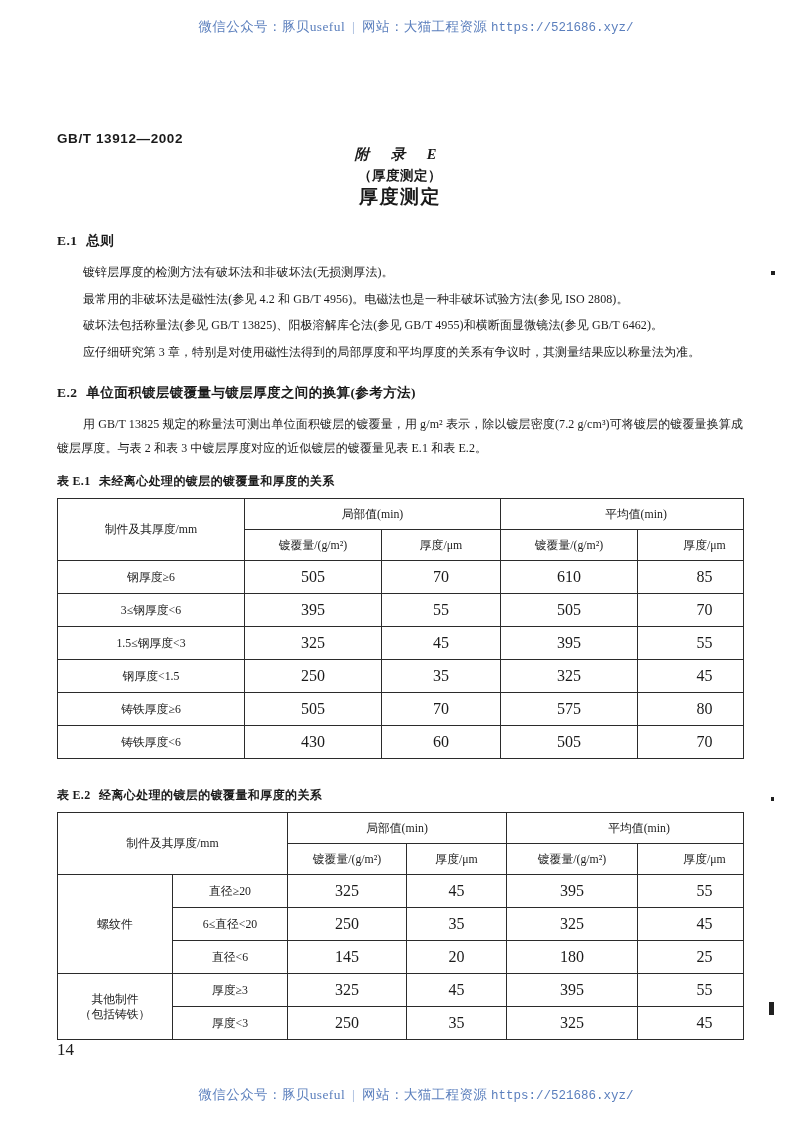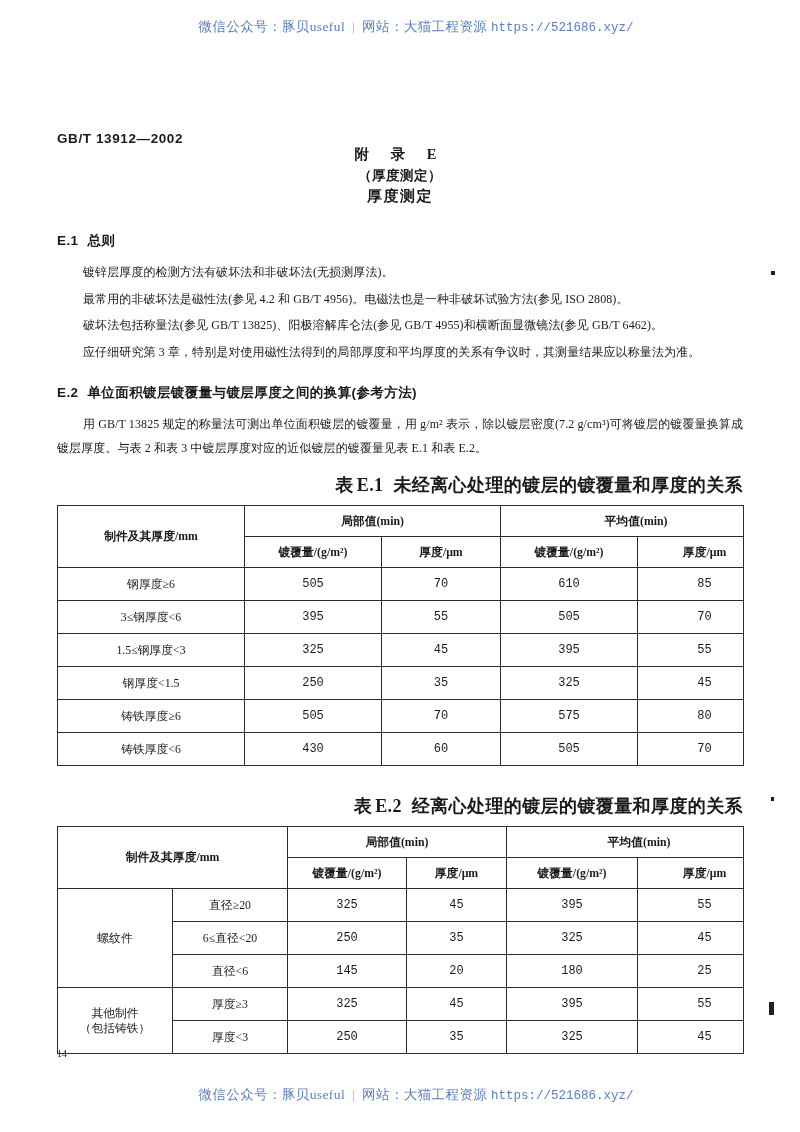--- a/index.html
+++ b/index.html
@@ -63,106 +63,106 @@
     left: 0;
     top: 144px;
     width: 800px;
     text-align: center;
     font-weight: bold;
   }
   .annex-head .l1 {
     font-size: 14.5px;
     letter-spacing: 9px;
     line-height: 21px;
+    font-style: italic;
   }
   .annex-head .l2 {
     font-size: 13.5px;
     line-height: 21px;
     letter-spacing: .5px;
   }
   .annex-head .l3 {
-    font-size: 15px;
+    font-size: 19px;
     line-height: 21px;
     letter-spacing: 1.5px;
   }
 
   .content {
     position: absolute;
     left: 57px;
     top: 232px;
     width: 686px;
   }
 
   h2.sec {
     margin: 0 0 11px 0;
     font-size: 13.5px;
     font-weight: bold;
     letter-spacing: .4px;
-    font-family: Liberation Sans, sans-serif;
+    font-family: Liberation Serif, serif;
   }
   h2.sec .num { margin-right: 9px; }
 
   p.para {
     margin: 0 0 3px 0;
     font-size: 12px;
     line-height: 23.5px;
     text-indent: 26px;
     text-align: justify;
     letter-spacing: .1px;
   }
 
   .gap-sec { height: 17px; }
 
   
   .tbl-wrap { margin-top: 13px; }
   .tbl-caption {
-    text-align: right;
-    font-size: 18px;
+    text-align: left;
+    font-size: 12px;
     font-weight: bold;
     letter-spacing: .4px;
     margin-bottom: 8px;
   }
   .tbl-caption .cap-num { margin: 0 5px 0 3px; }
 
   table.data {
     border-collapse: collapse;
     width: 686px;
     font-size: 11.8px;
     table-layout: fixed;
   }
   table.data th, table.data td {
     border: 1px solid #2b2b2b;
     text-align: center;
     vertical-align: middle;
     padding: 0;
     font-weight: normal;
     line-height: 1.25;
   }
-  table.data th { font-weight: bold; font-size: 11.8px; }
+  table.data th { font-weight: normal; font-size: 11.8px; }
   table.data .outer-l { border-left-width: 1.6px; }
   table.data .outer-r { border-right-width: 1.6px; padding-left: 28px; }
 
   table.data tr.hrow1 th { height: 31px; }
   table.data tr.hrow2 th { height: 31px; }
   table.data tr.drow td { height: 33px; }
 
   .unit { font-size: 11.4px; }
 
   
-  td.num { font-family: Liberation Mono, monospace; font-size: 12px; margin-left: 40px; }
+  td.num { font-family: Liberation Serif, serif; font-size: 16px; margin-left: 40px; }
 
   .rowlabel { font-weight: bold; font-size: 11.8px; }
 
   .page-num {
     position: absolute;
     left: 57px;
     top: 1040px;
-    font-size: 10px;
+    font-size: 17px;
     font-family: "Liberation Serif", "DejaVu Serif", serif;
-    margin-top: 8px;
   }
 
   
   .speck {
     position: absolute;
     background: #202020;
   }
   .speck.s1 { left: 771px; top: 271px; width: 4px; height: 4px; }
   .speck.s2 { left: 771px; top: 797px; width: 3px; height: 4px; }
   .speck.s3 { left: 769px; top: 1002px; width: 5px; height: 13px; }

